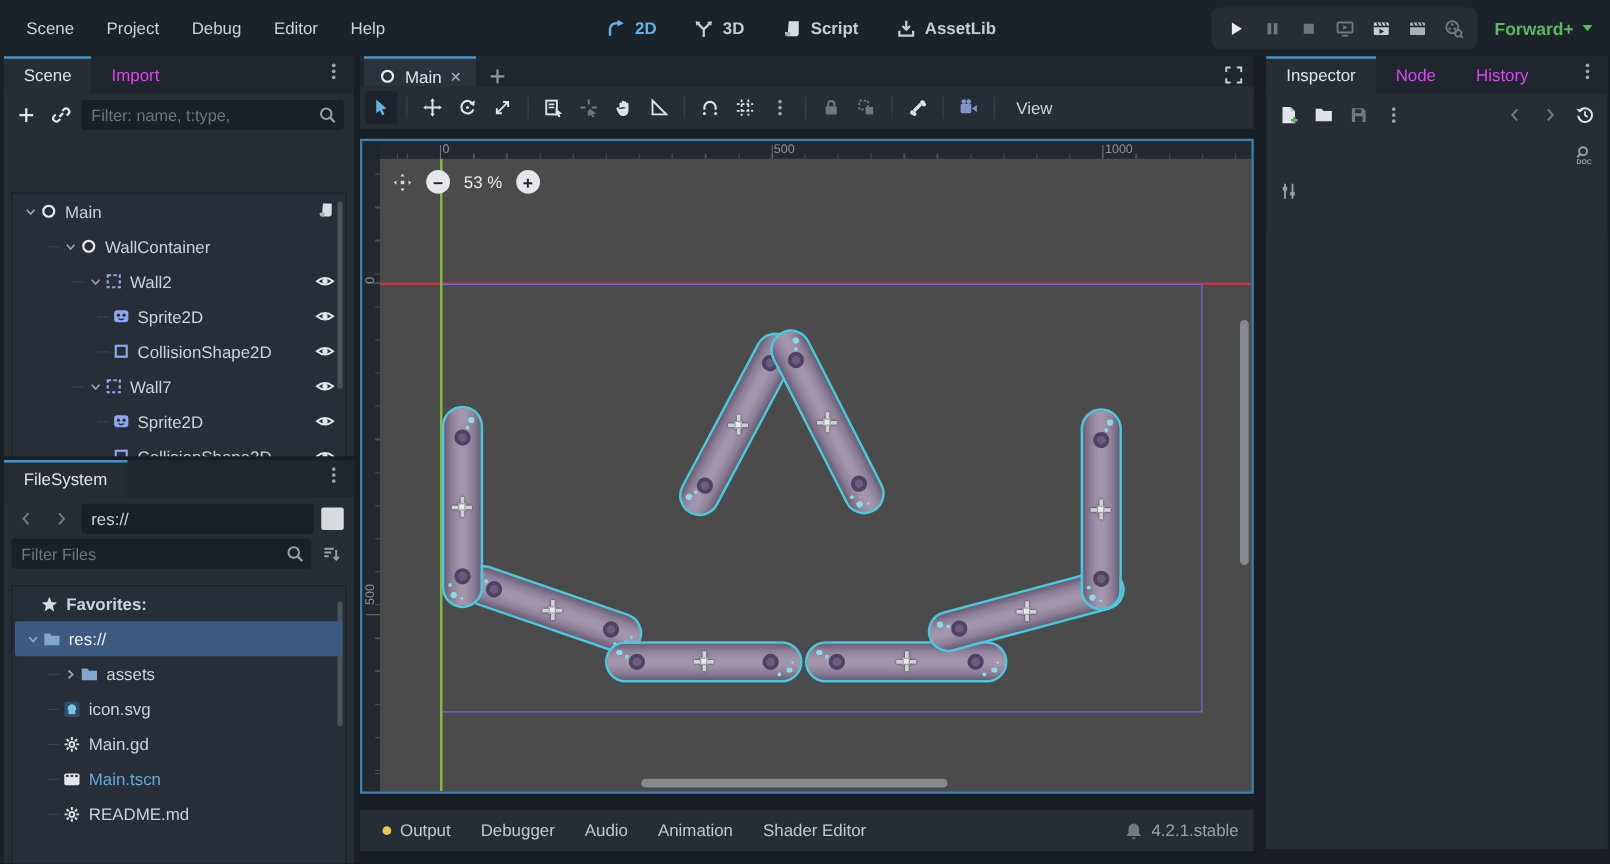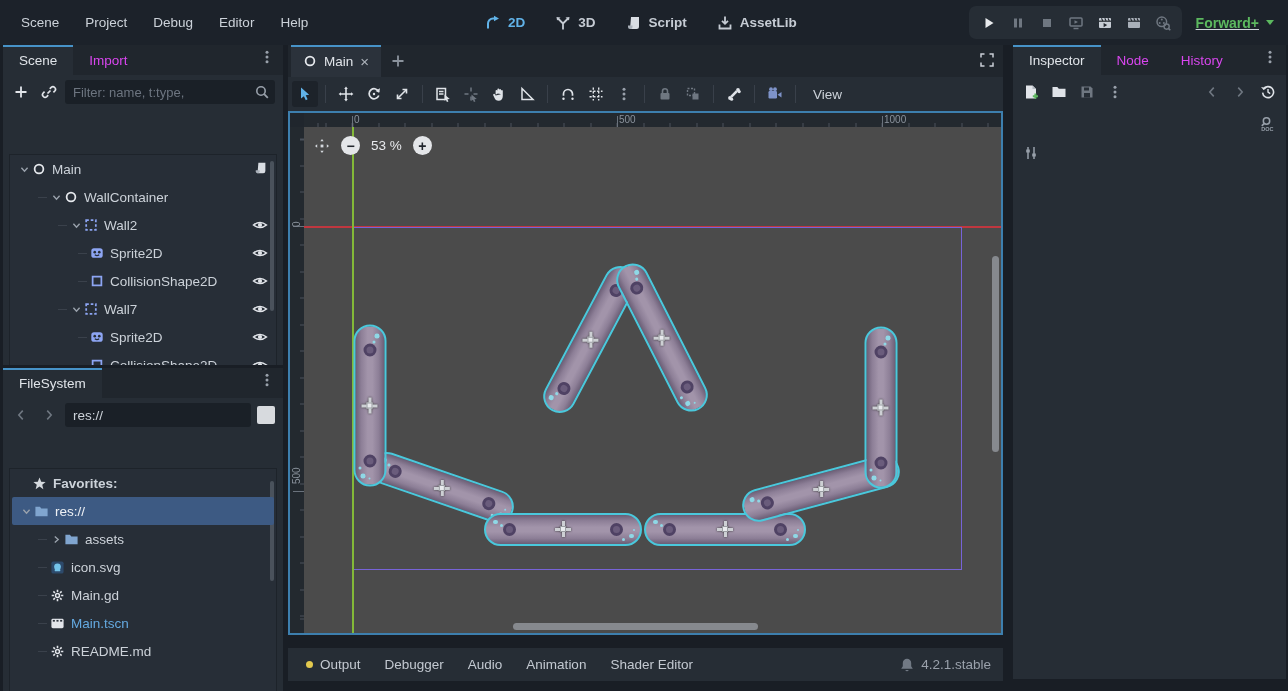--- a/index.html
+++ b/index.html
@@ -6,21 +6,21 @@
   #root{position:relative;width:1288px;height:691px;background:#191e25;font-family:"Liberation Sans",sans-serif;overflow:hidden;color:#ccd2d9;font-size:13.5px;-webkit-font-smoothing:antialiased;}
   
   #topbar{position:absolute;left:0;top:0;width:1288px;height:45px;background:#1c222a;display:flex;align-items:center;}
   #menus{display:flex;align-items:center;padding-left:8px;}
   .menu-item{padding:0 13px;line-height:45px;color:#ccd2d9;cursor:default;}
   #ws-tabs{position:absolute;left:473px;top:0;height:45px;display:flex;align-items:center;gap:6px;}
   .ws-tab{display:flex;align-items:center;gap:7px;padding:0 12px;height:45px;font-weight:bold;color:#c6ccd4;}
   .ws-tab.active .ws-label{color:#61b3e8;}
   #runbar{position:absolute;right:106px;top:6px;height:33px;background:#262d35;border-radius:7px;display:flex;align-items:center;padding:0 5px;}
   .run-btn{width:29px;height:29px;display:flex;align-items:center;justify-content:center;border-radius:4px;}
-  #renderer{position:absolute;right:8px;top:0;height:45px;display:flex;align-items:center;gap:7px;padding:0 6px;text-decoration:underline;}
+  #renderer{position:absolute;right:8px;top:0;height:45px;display:flex;align-items:center;gap:7px;padding:0 6px;}
   #renderer .lbl{color:#5cb85f;font-weight:bold;font-size:14px;}
   .tri-down{width:0;height:0;border-left:4px solid transparent;border-right:4px solid transparent;border-top:5px solid #5cb85f;}
   
   .dock{position:absolute;background:#262d35;}
   .tabstrip{height:30px;background:#20262d;display:flex;align-items:stretch;position:relative;}
   .dtab{padding:0 16px;display:flex;align-items:center;color:#d946ef;}
   .dtab.active{background:#262d35;color:#e0e4e9;box-shadow:inset 0 2px 0 0 #4793c8;}
   .strip-menu{position:absolute;right:4px;top:0;height:30px;display:flex;align-items:center;}
   .dtoolbar{height:34px;display:flex;align-items:center;gap:4px;padding:0 6px;}
   .ibtn{min-width:24px;height:24px;display:flex;align-items:center;justify-content:center;border-radius:3px;}
@@ -35,21 +35,21 @@
   .trow.highlight .label{color:#64a9e0;}
   .trow .rt{position:absolute;right:8px;top:6px;}
   .conn{width:9px;height:1px;background:#3a414b;margin-right:3px;}
   .chev{width:12px;height:12px;display:flex;align-items:center;justify-content:center;margin-right:2px;}
   .sbar{position:absolute;width:4px;border-radius:2px;background:#4a525c;}
   
   #scene-tabstrip{position:absolute;left:288px;top:45px;width:715px;height:32px;background:#20262d;display:flex;align-items:stretch;}
   #main-scene-tab{display:flex;align-items:center;gap:7px;padding:0 12px;margin-left:3px;background:#2b323b;box-shadow:inset 0 2px 0 0 #4793c8;color:#e0e4e9;}
   #new-scene-tab{width:34px;display:flex;align-items:center;justify-content:center;}
   #expand-btn{position:absolute;right:8px;top:7px;}
-  #canvas-toolbar{position:absolute;left:288px;top:77px;width:715px;height:34px;background:#262d35;display:flex;align-items:center;padding:0 4px;gap:2px;box-sizing:border-box;}
+  #canvas-toolbar{position:absolute;left:288px;top:69px;width:715px;height:34px;background:#262d35;display:flex;align-items:center;padding:0 4px;gap:2px;box-sizing:border-box;}
   .tbtn{width:26px;height:26px;display:flex;align-items:center;justify-content:center;border-radius:3px;}
   .tbtn.active{background:#1d232a;}
   .tsep{width:1px;height:18px;background:#39404a;margin:0 5px;}
   #view-menu-btn{padding:0 10px;color:#ccd2d9;}
   #viewport{position:absolute;left:288px;top:111px;width:715px;height:524px;border:2px solid #3d7fae;box-sizing:border-box;background:#20262d;}
   #ruler-corner{position:absolute;left:0;top:0;width:14px;height:14px;background:#20262d;}
   #hruler{position:absolute;left:14px;top:0;right:0;height:14px;background:#23292f;overflow:hidden;}
   #vruler{position:absolute;left:0;top:14px;width:14px;bottom:0;background:#23292f;overflow:hidden;}
   .hticks-minor{position:absolute;left:0;right:0;top:10px;bottom:0;background:repeating-linear-gradient(90deg,#4a515b 0 1px,transparent 1px 26.5px);background-position:21.5px 0;}
   .hticks-major{position:absolute;left:0;right:0;top:3px;bottom:0;background:repeating-linear-gradient(90deg,#6a727c 0 1px,transparent 1px 265px);background-position:48px 0;}
@@ -432,20 +432,39 @@
           <span class="js-icon">
             <svg width="14" height="14" viewBox="0 0 16 16" style="display:block">
               <path d="M6 3 L10.5 8 L6 13" fill="none" stroke="#6f7781" stroke-width="1.8"></path>
             </svg>
           </span>
         </div>
       <div class="inputwrap" style="height:24px;">
         <div style="padding:0 8px;color:#ccd2d9;">res://</div>
       </div>
       <div style="width:18px;height:18px;background:#d7dade;border-radius:2px;margin:0 2px;"></div>
+    </div>
+    <div class="dtoolbar" style="height:30px;margin-top:-4px;">
+      <div class="inputwrap">
+        <input class="ghost-input" placeholder="Filter Files" style="">
+        <span class="in-icon js-icon">
+            <svg width="16" height="16" viewBox="0 0 16 16" style="display:block">
+              <circle cx="7" cy="7" r="4.2" fill="none" stroke="#98a0aa" stroke-width="1.6"></circle>
+              <path d="M10.2 10.2 L13.8 13.8" stroke="#98a0aa" stroke-width="1.8"></path>
+            </svg>
+          </span>
+      </div>
+      <div class="ibtn">
+          <span class="js-icon">
+            <svg width="16" height="16" viewBox="0 0 16 16" style="display:block">
+              <path d="M2.5 4 H10 M2.5 7 H8 M2.5 10 H6" stroke="#98a0aa" stroke-width="1.5"></path>
+              <path d="M12 5 V12.5 M9.8 10.5 L12 12.8 L14.2 10.5" fill="none" stroke="#98a0aa" stroke-width="1.5"></path>
+            </svg>
+          </span>
+        </div>
     </div>
     <div class="treebox" id="fs-tree" style="top:100px;">
       <div class="sbar" style="right:2px;top:12px;height:100px;"></div>
     <div class="trow" style="padding-left: 8px; font-weight: bold;">
           <span style="width: 14px;"></span>
           <span>
             <svg width="15" height="15" viewBox="0 0 16 16" style="display:block">
               <path d="M8 1.5 L9.8 6 L14.5 6.3 L10.9 9.3 L12.1 14 L8 11.3 L3.9 14 L5.1 9.3 L1.5 6.3 L6.2 6 Z" fill="#d5d9de"></path>
             </svg>
           </span>

